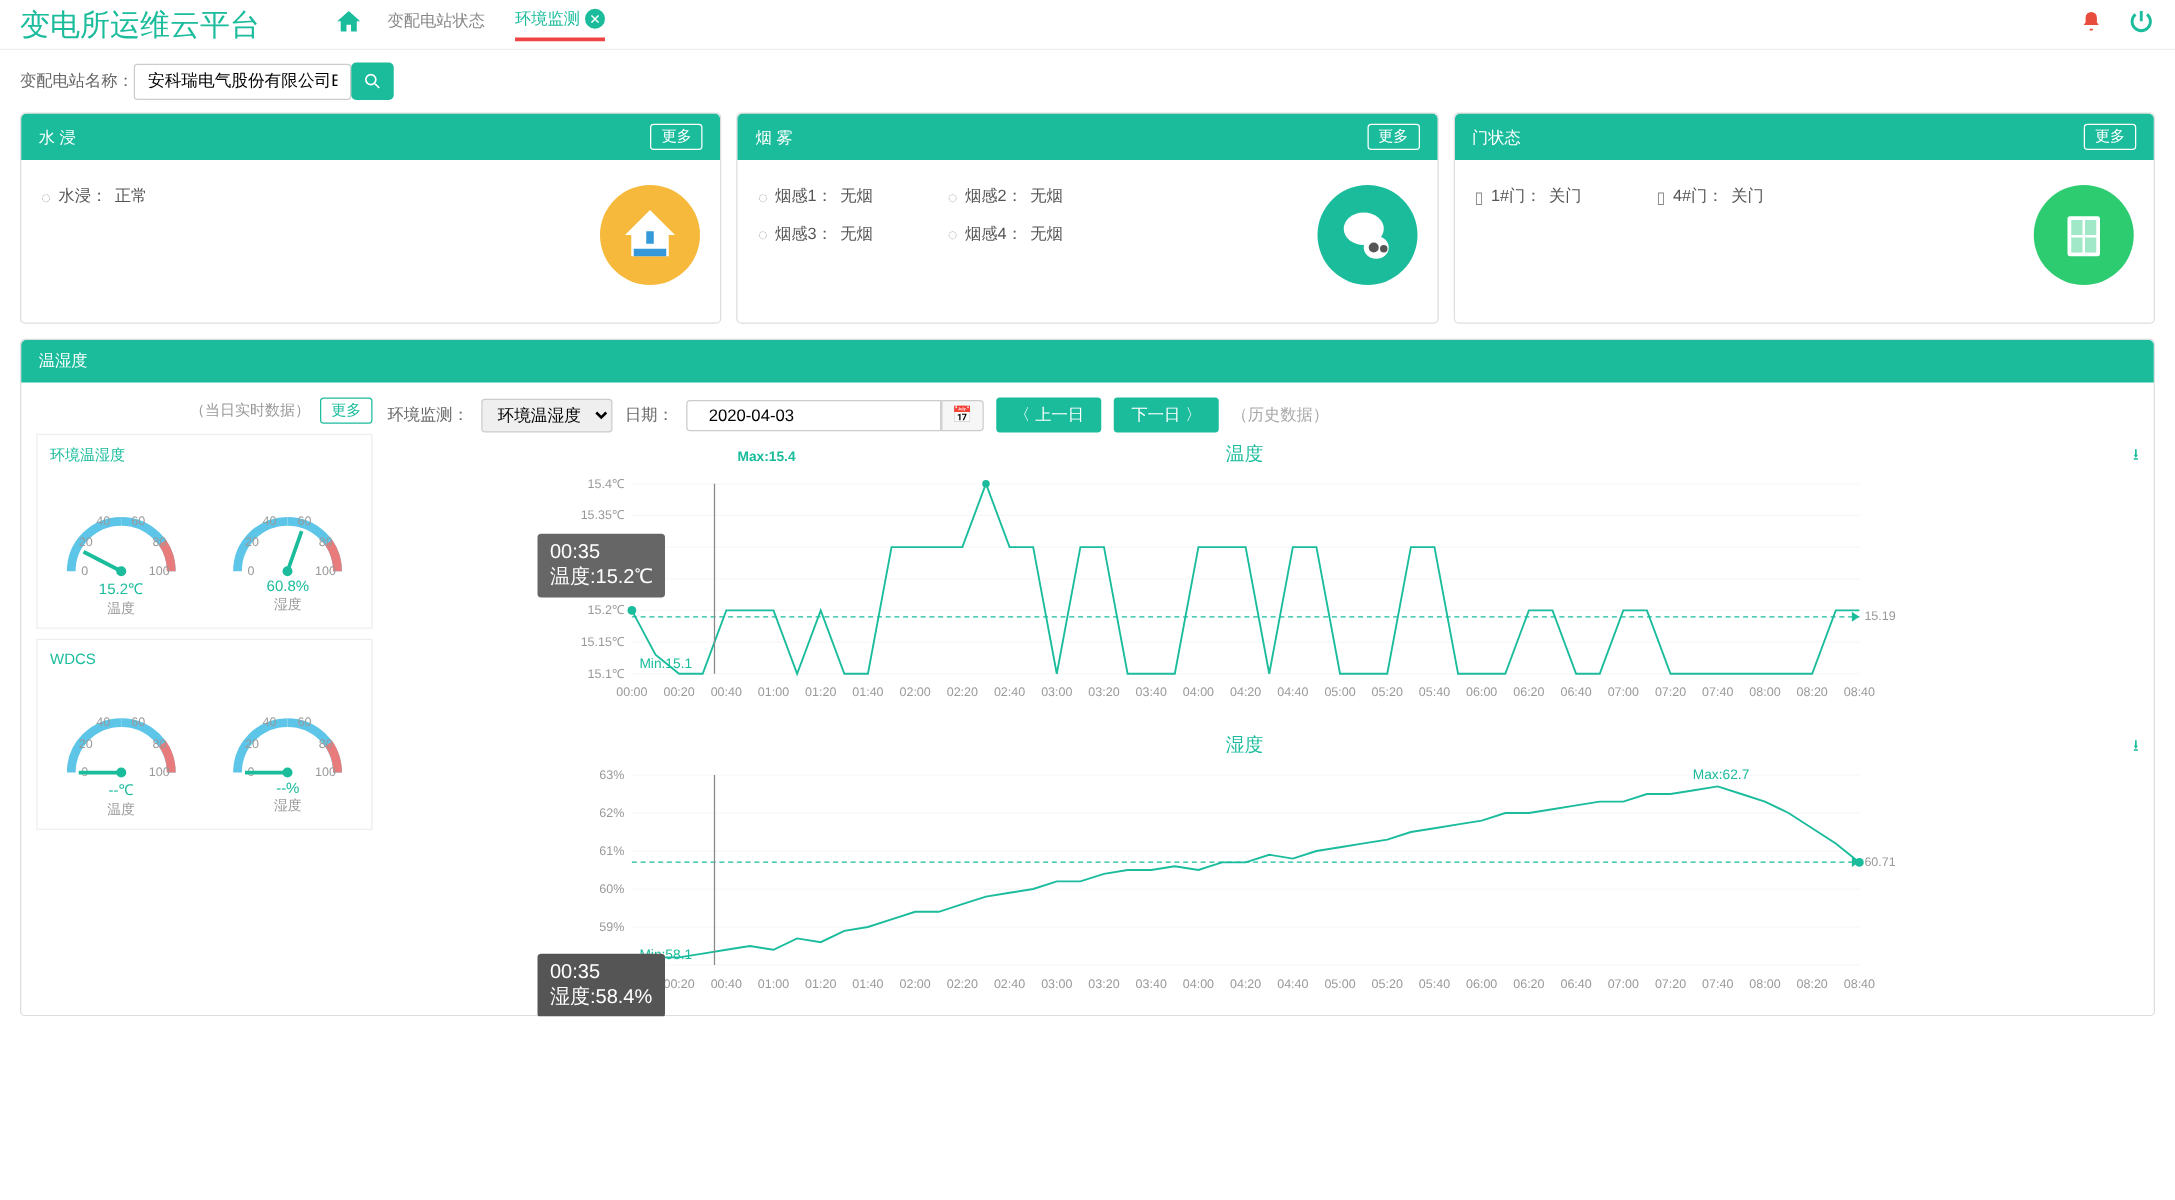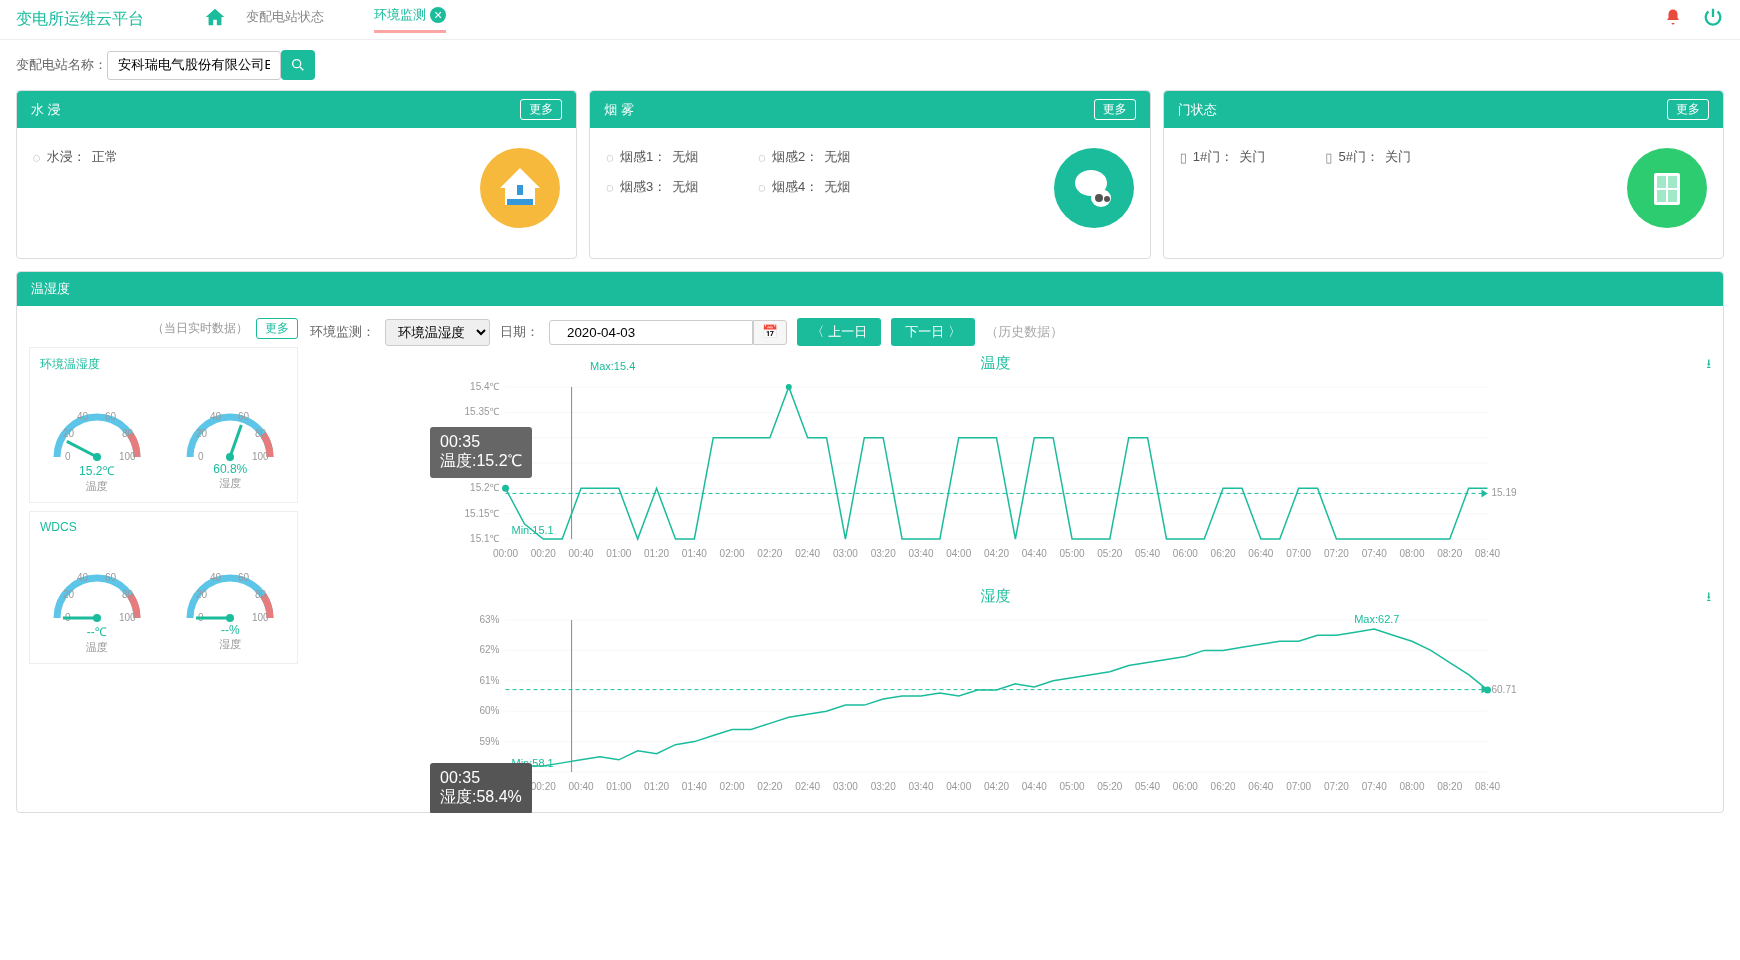--- a/index.html
+++ b/index.html
@@ -1,22 +1,22 @@
 <!DOCTYPE html>
 <html><head>
 <meta charset="utf-8">
 <style>
 * { margin: 0; padding: 0; box-sizing: border-box; font-family: "Microsoft YaHei", Arial, sans-serif; }
 body { background: #fff; color: #333; font-size: 13px; }
 .header { height: 40px; display: flex; align-items: center; padding: 0 16px; border-bottom: 1px solid #eee; }
-.logo { color: #1abc9c; font-size: 16px; font-weight: 400; margin-right: 60px; }
+.logo { color: #1abc9c; font-size: 24px; font-weight: 400; margin-right: 60px; }
 .home-icon { color: #1abc9c; font-size: 20px; margin-right: 20px; cursor: pointer; }
 .tabs { display: flex; gap: 24px; }
 .tab { color: #888; cursor: pointer; display: flex; align-items: center; gap: 4px; padding-bottom: 6px; }
-.tab.active { color: #1abc9c; border-bottom: 3px solid #fca5a5; margin-left: 26px; }
+.tab.active { color: #1abc9c; border-bottom: 3px solid #ef4444; }
 .close-x { background: #1abc9c; color: #fff; border-radius: 50%; width: 16px; height: 16px; display: inline-flex; align-items: center; justify-content: center; font-size: 11px; }
 .header-right { margin-left: auto; display: flex; gap: 20px; align-items: center; }
 .bell { color: #e84c3d; font-size: 18px; cursor: pointer; }
 .power { color: #1abc9c; font-size: 20px; cursor: pointer; }
 .searchbar { padding: 10px 16px; display: flex; align-items: center; gap: 0; }
 .searchbar label { color: #666; }
 .searchbar input { padding: 6px 10px; border: 1px solid #ccc; border-radius: 3px; width: 174px; }
 .search-btn { background: #1abc9c; color: #fff; width: 34px; height: 30px; border-radius: 4px; display: flex; align-items: center; justify-content: center; cursor: pointer; }
 .cards { display: flex; gap: 12px; padding: 0 16px; }
 .card { flex: 1; border: 1px solid #ddd; border-radius: 4px; }
@@ -182,21 +182,21 @@
     <div class="card-body">
       <div class="card-info">
         <div class="info-row">
           <div class="info-item">
               <span class="drop-icon">▯</span>
               <span>1#门：</span>
               <span>关门</span>
             </div>
           <div class="info-item">
               <span class="drop-icon">▯</span>
-              <span>5#门：</span>
+              <span>4#门：</span>
               <span>关门</span>
             </div>
         </div>
       </div>
       <div class="big-icon bg-green">
         <svg width="50" height="50" viewBox="0 0 50 50">
             <rect x="12" y="10" width="26" height="32" fill="#fff" rx="2"></rect>
             <rect x="15" y="13" width="9" height="12" fill="#a0e8c8"></rect>
             <rect x="26" y="13" width="9" height="12" fill="#a0e8c8"></rect>
             <rect x="15" y="27" width="9" height="12" fill="#a0e8c8"></rect>
@@ -297,21 +297,21 @@
         <div class="nav-btn">
             <span>下一日</span>
             <span>〉</span>
           </div>
         <span class="muted">（历史数据）</span>
       </div>
 
       <div class="chart-wrap">
         <span class="dl-icon">⭳</span>
         <div class="chart-title">温度</div>
-        <div class="max-label" style="position:absolute;left:280px;top:6px;">Max:15.4</div>
+        <div class="max-label" style="position:absolute;left:280px;top:6px;font-weight:bold;">Max:15.4</div>
         <div class="chart">
           <svg id="chart-temp" viewBox="0 0 1080 190">
               <line x1="50" y1="162" x2="1032" y2="162" class="axis-line" stroke-opacity="0.15"></line>
               <text x="44" y="165" text-anchor="end" class="tick-text">15.1℃</text>
               <line x1="50" y1="136.66666666666669" x2="1032" y2="136.66666666666669" class="axis-line" stroke-opacity="0.15"></line>
               <text x="44" y="139.66666666666669" text-anchor="end" class="tick-text">15.15℃</text>
               <line x1="50" y1="111.33333333333334" x2="1032" y2="111.33333333333334" class="axis-line" stroke-opacity="0.15"></line>
               <text x="44" y="114.33333333333334" text-anchor="end" class="tick-text">15.2℃</text>
               <line x1="50" y1="86" x2="1032" y2="86" class="axis-line" stroke-opacity="0.15"></line>
               <text x="44" y="89" text-anchor="end" class="tick-text">15.25℃</text>

